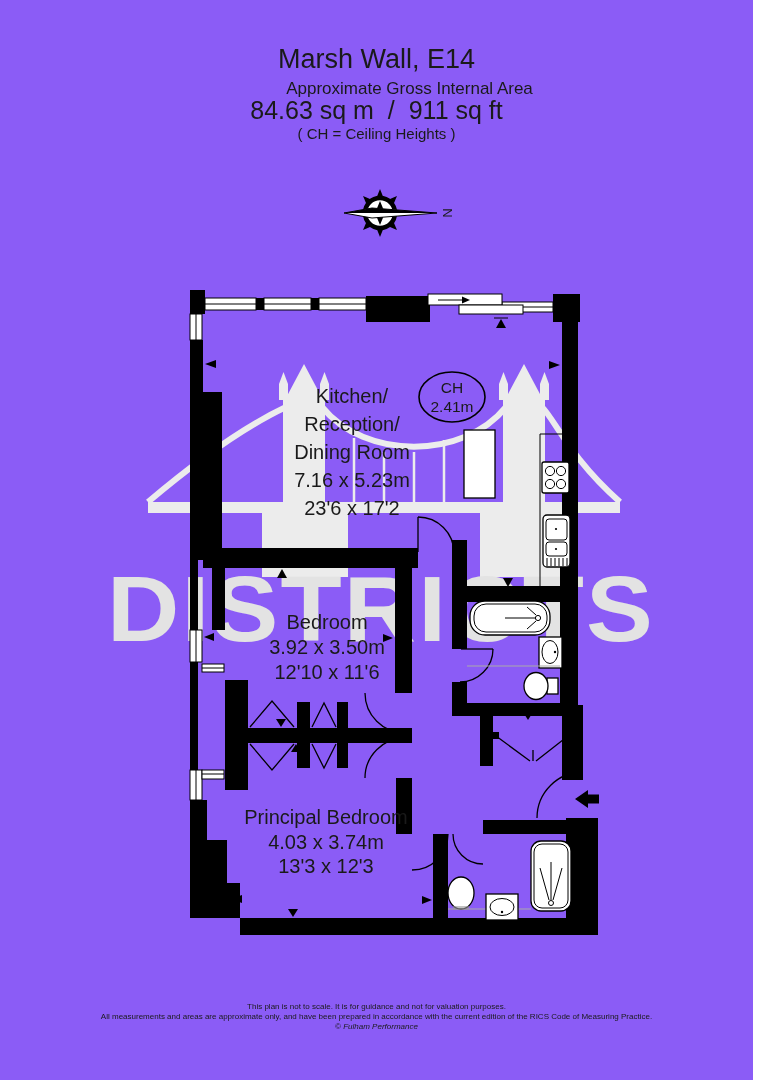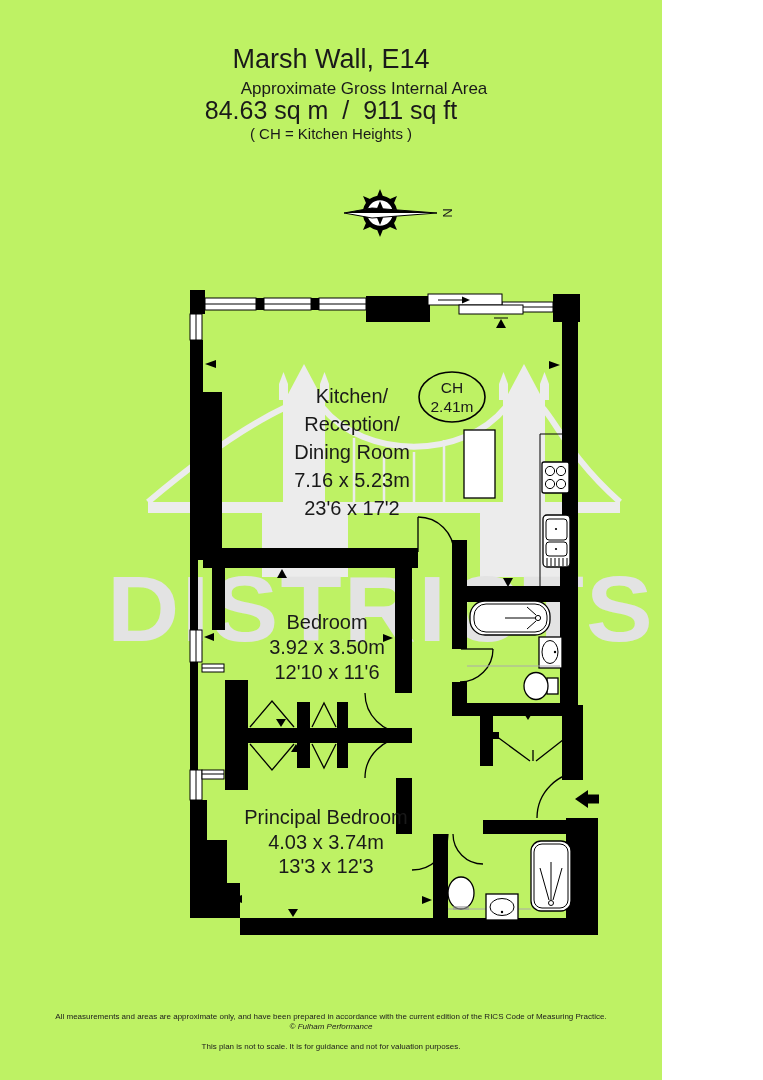--- a/index.html
+++ b/index.html
@@ -1,44 +1,44 @@
 <!DOCTYPE html>
 <html><head>
 <meta charset="utf-8">
 <style>
   html,body{margin:0;padding:0;background:#ffffff;}
-  .page{position:relative;width:662px;height:1080px;background:#bef264;overflow:hidden;
+  .page{position:relative;width:753px;height:1080px;background:#8b5cf6;overflow:hidden;
         font-family:"Liberation Sans",sans-serif;color:#1a1a1a;}
   .center{position:absolute;left:0;width:100%;text-align:center;white-space:pre;}
   .title{top:44px;font-size:27px;}
   .subtitle{top:79px;font-size:17px;padding-left:33px;}
   .area{top:96px;font-size:25px;text-align:center;}
   .chnote{top:125px;font-size:15px;}
-  .foot1{top:1002px;font-size:8px;margin-top:40px;}
+  .foot1{top:1002px;font-size:8px;}
   .foot2{top:1012px;font-size:8px;}
   .foot3{top:1022px;font-size:8px;font-style:italic;}
   svg{position:absolute;left:0;top:0;}
   .wl{fill:#000;}
   .win{fill:#fff;stroke:#000;stroke-width:1;}
   .fx{fill:#fff;stroke:#000;stroke-width:1.3;}
   .ln{stroke:#000;fill:none;stroke-width:1.3;}
   .thin{stroke:#000;fill:none;stroke-width:1;}
   .gray{stroke:#aaa;fill:none;stroke-width:1;}
   .arr{fill:#000;}
   text.lbl{fill:#1a1a1a;font-family:"Liberation Sans",sans-serif;}
 </style>
 </head>
 <body>
 
 <div class="page">
 
   <div class="center title">Marsh Wall, E14</div>
   <div class="center subtitle">Approximate Gross Internal Area</div>
   <div class="center area">84.63 sq m  /  911 sq ft</div>
-  <div class="center chnote">( CH = Kitchen Heights )</div>
+  <div class="center chnote">( CH = Ceiling Heights )</div>
 
   <svg viewBox="0 0 763 1080" width="763" height="1080">
 
     <g fill="#ececec">
       <rect x="148" y="502" width="472" height="11"></rect>
       <rect x="262" y="513" width="86" height="64"></rect>
       <rect x="480" y="513" width="86" height="64"></rect>
       <rect x="283" y="396" width="42" height="110"></rect>
       <polygon points="287,396 321,396 304,364"></polygon>
       <rect x="279" y="384" width="9" height="16"></rect>

